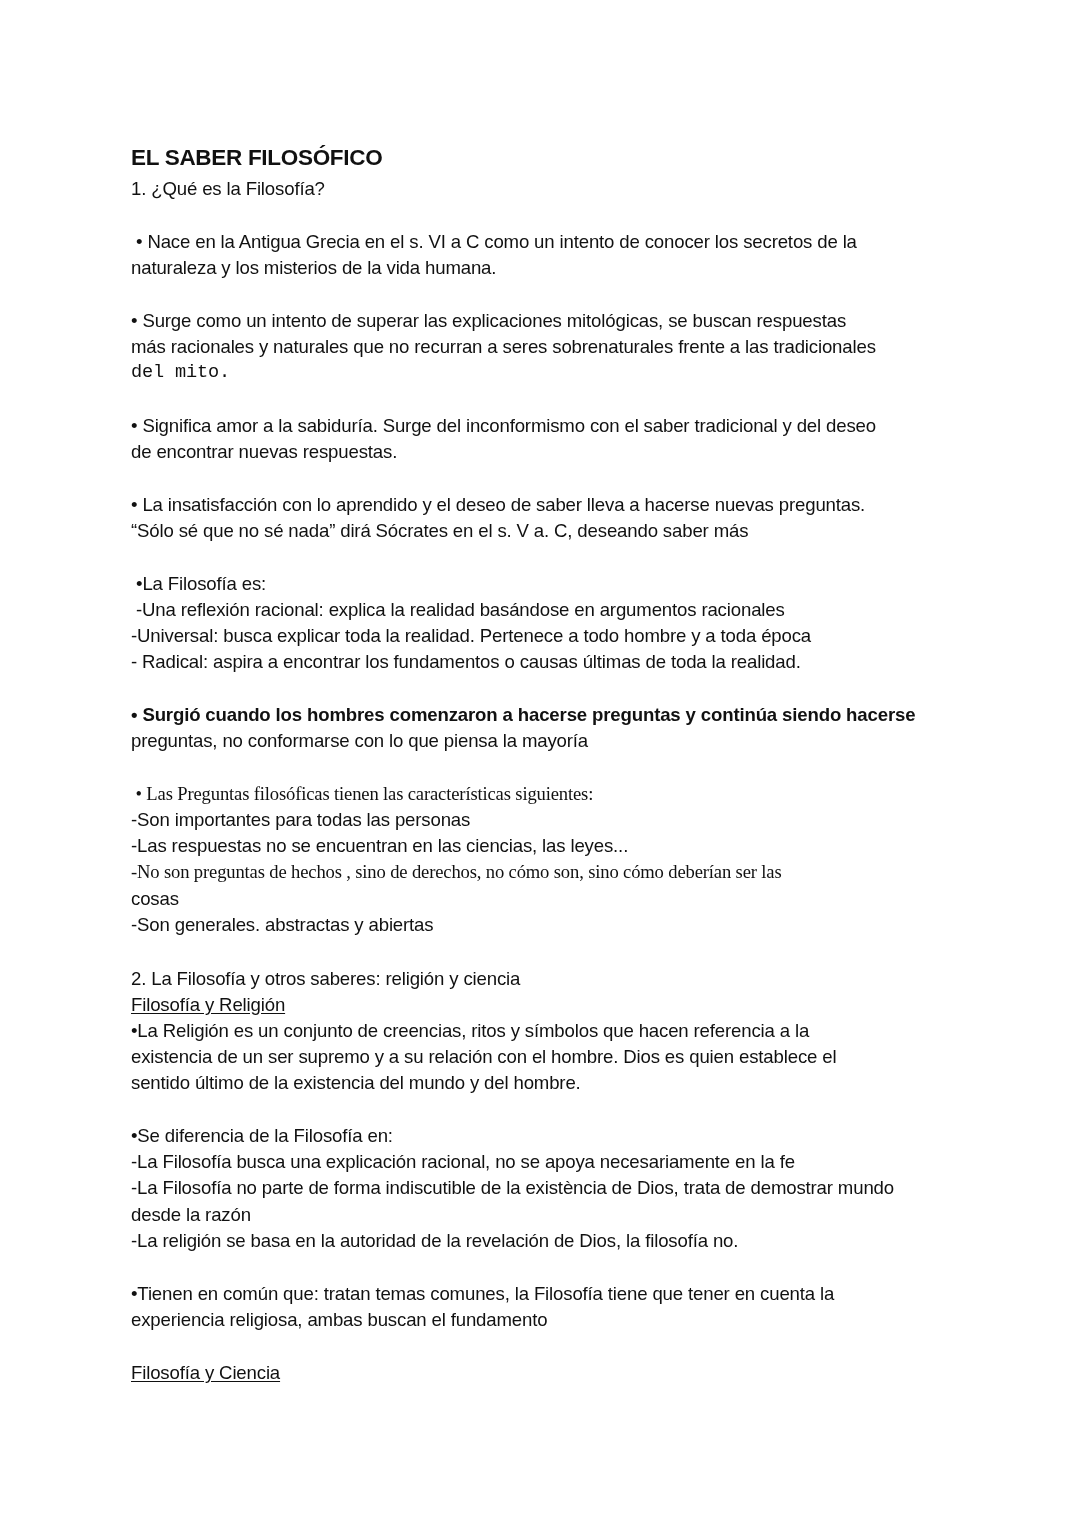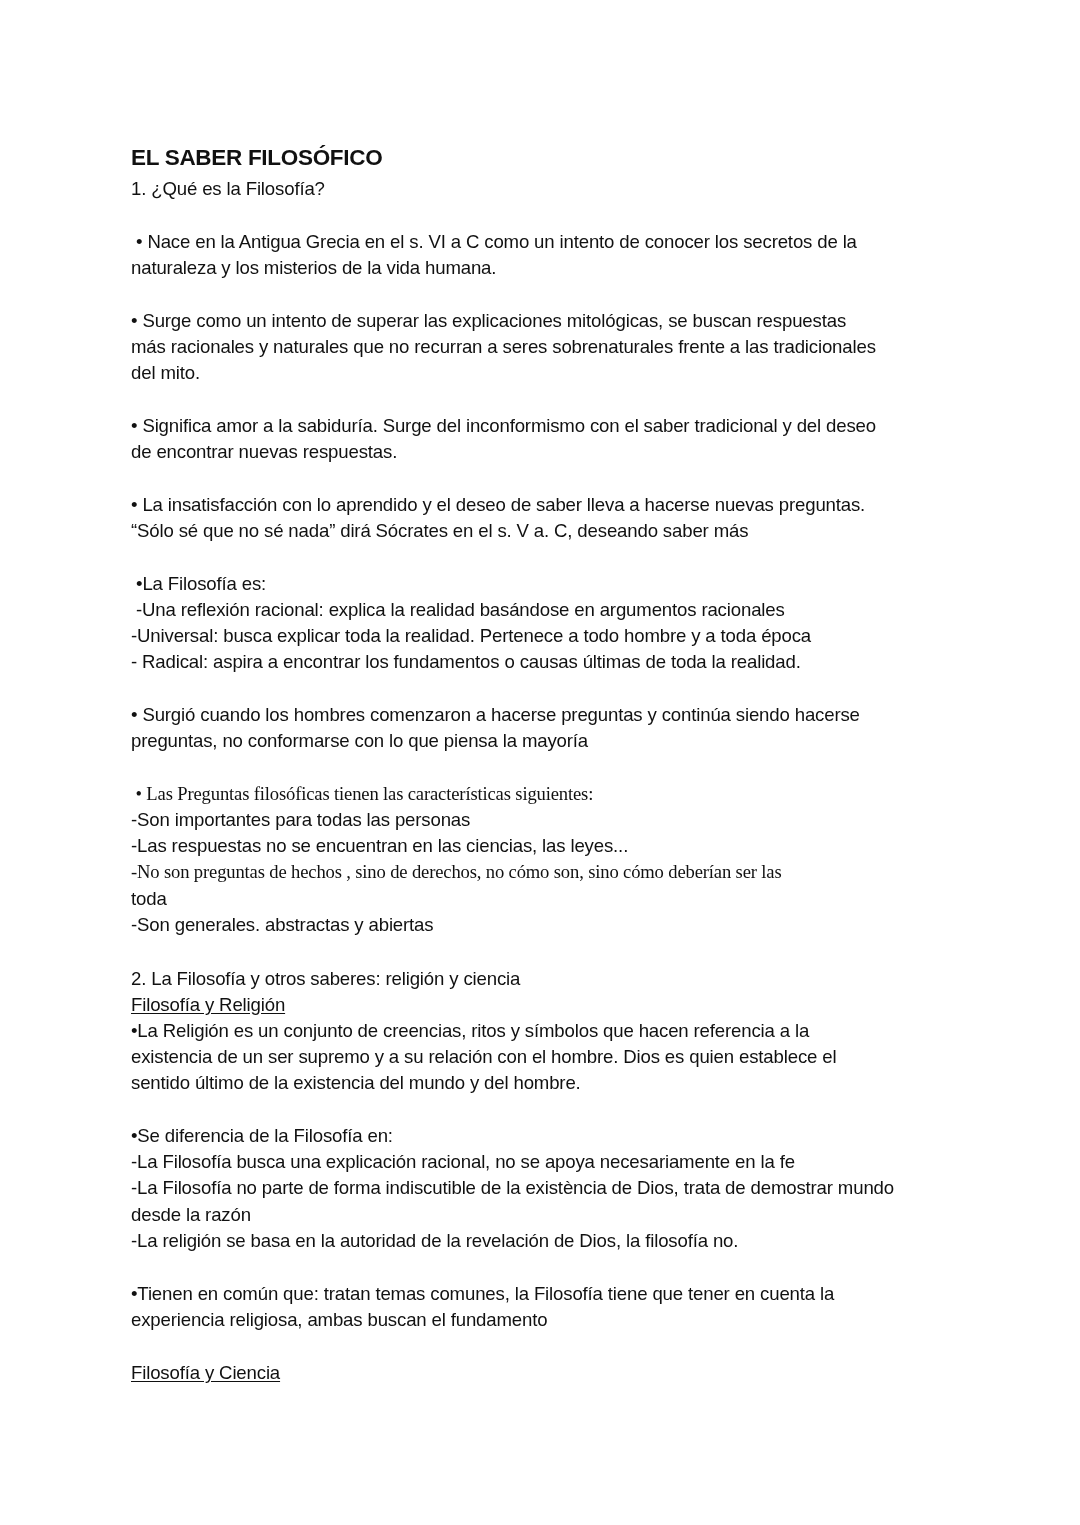--- a/index.html
+++ b/index.html
@@ -54,51 +54,51 @@
   <div class="ln h2" style="top:162px;">1. ¿Qué es la Filosofía?</div>
 
   <div>
     <div class="ln" style="top:215px;"> • Nace en la Antigua Grecia en el s. VI a C como un intento de conocer los secretos de la</div>
     <div class="ln" style="top:241px;">naturaleza y los misterios de la vida humana.</div>
   </div>
 
   <div>
     <div class="ln" style="top:294px;">• Surge como un intento de superar las explicaciones mitológicas, se buscan respuestas</div>
     <div class="ln" style="top:320px;">más racionales y naturales que no recurran a seres sobrenaturales frente a las tradicionales</div>
-    <div class="ln" style="top:346px;">del mito.</div>
+    <div class="ln" style="top:346px;font-family:Liberation Mono, monospace;">del mito.</div>
   </div>
 
   <div>
     <div class="ln" style="top:399px;">• Significa amor a la sabiduría. Surge del inconformismo con el saber tradicional y del deseo</div>
     <div class="ln" style="top:425px;">de encontrar nuevas respuestas.</div>
   </div>
 
   <div>
     <div class="ln" style="top:478px;">• La insatisfacción con lo aprendido y el deseo de saber lleva a hacerse nuevas preguntas.</div>
     <div class="ln" style="top:504px;">“Sólo sé que no sé nada” dirá Sócrates en el s. V a. C, deseando saber más</div>
   </div>
 
   <div>
     <div class="ln" style="top:557px;"> •La Filosofía es:</div>
     <div class="ln" style="top:583px;"> -Una reflexión racional: explica la realidad basándose en argumentos racionales</div>
     <div class="ln" style="top:609px;">-Universal: busca explicar toda la realidad. Pertenece a todo hombre y a toda época</div>
     <div class="ln" style="top:635px;">- Radical: aspira a encontrar los fundamentos o causas últimas de toda la realidad.</div>
   </div>
 
   <div>
-    <div class="ln" style="top:688px;">• Surgió cuando los hombres comenzaron a hacerse preguntas y continúa siendo hacerse</div>
+    <div class="ln" style="top:688px;font-weight:bold;">• Surgió cuando los hombres comenzaron a hacerse preguntas y continúa siendo hacerse</div>
     <div class="ln" style="top:714px;">preguntas, no conformarse con lo que piensa la mayoría</div>
   </div>
 
   <div>
     <div class="ln" style="top:767px;font-family:Liberation Serif, serif;"> • Las Preguntas filosóficas tienen las características siguientes:</div>
     <div class="ln" style="top:793px;">-Son importantes para todas las personas</div>
     <div class="ln" style="top:819px;">-Las respuestas no se encuentran en las ciencias, las leyes...</div>
     <div class="ln" style="top:845px;font-family:Liberation Serif, serif;">-No son preguntas de hechos , sino de derechos, no cómo son, sino cómo deberían ser las</div>
-    <div class="ln" style="top:872px;">toda</div>
+    <div class="ln" style="top:872px;">cosas</div>
     <div class="ln" style="top:898px;">-Son generales. abstractas y abiertas</div>
   </div>
 
   <div class="ln h2" style="top:952px;">2. La Filosofía y otros saberes: religión y ciencia</div>
   <div class="ln u" style="top:978px;">Filosofía y Religión</div>
 
   <div>
     <div class="ln" style="top:1004px;">•La Religión es un conjunto de creencias, ritos y símbolos que hacen referencia a la</div>
     <div class="ln" style="top:1030px;">existencia de un ser supremo y a su relación con el hombre. Dios es quien establece el</div>
     <div class="ln" style="top:1056px;">sentido último de la existencia del mundo y del hombre.</div>

